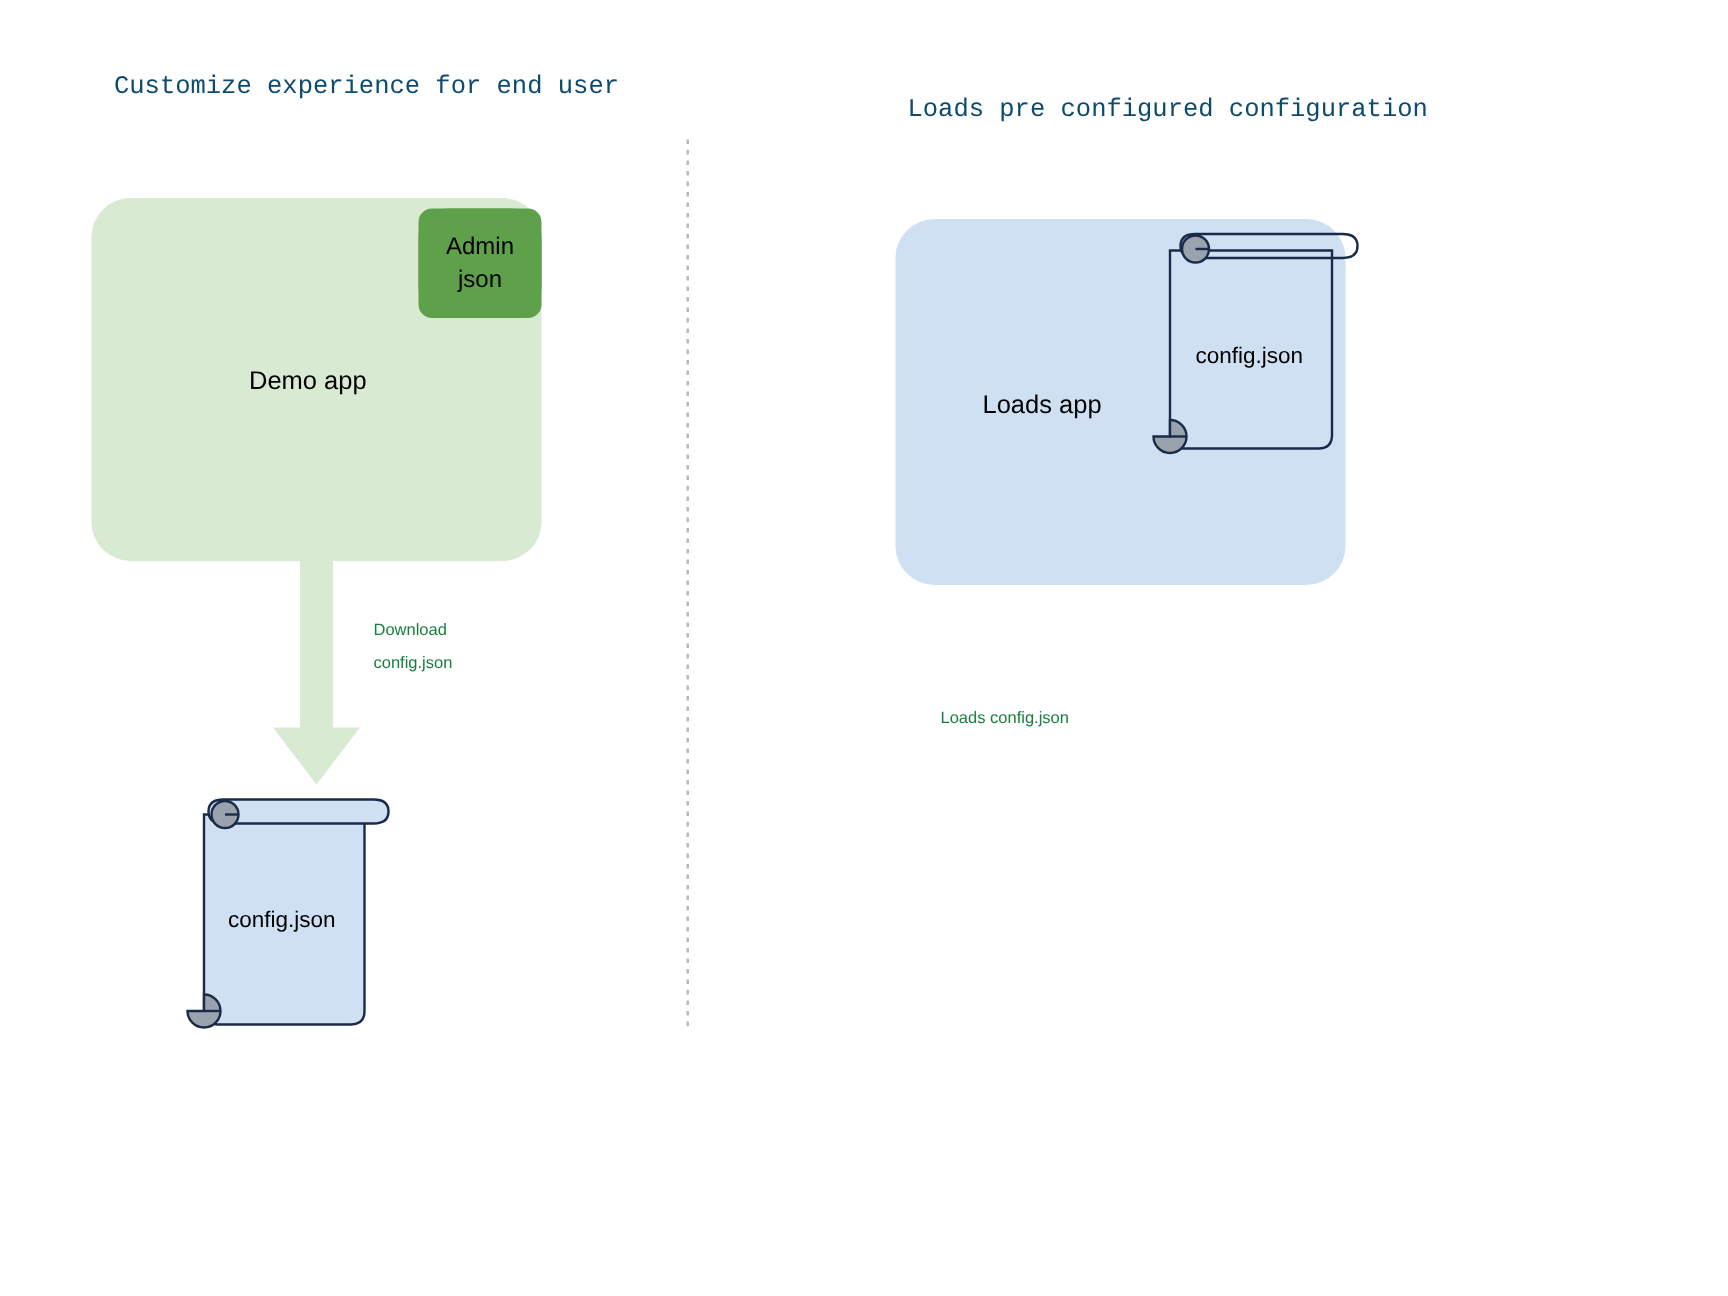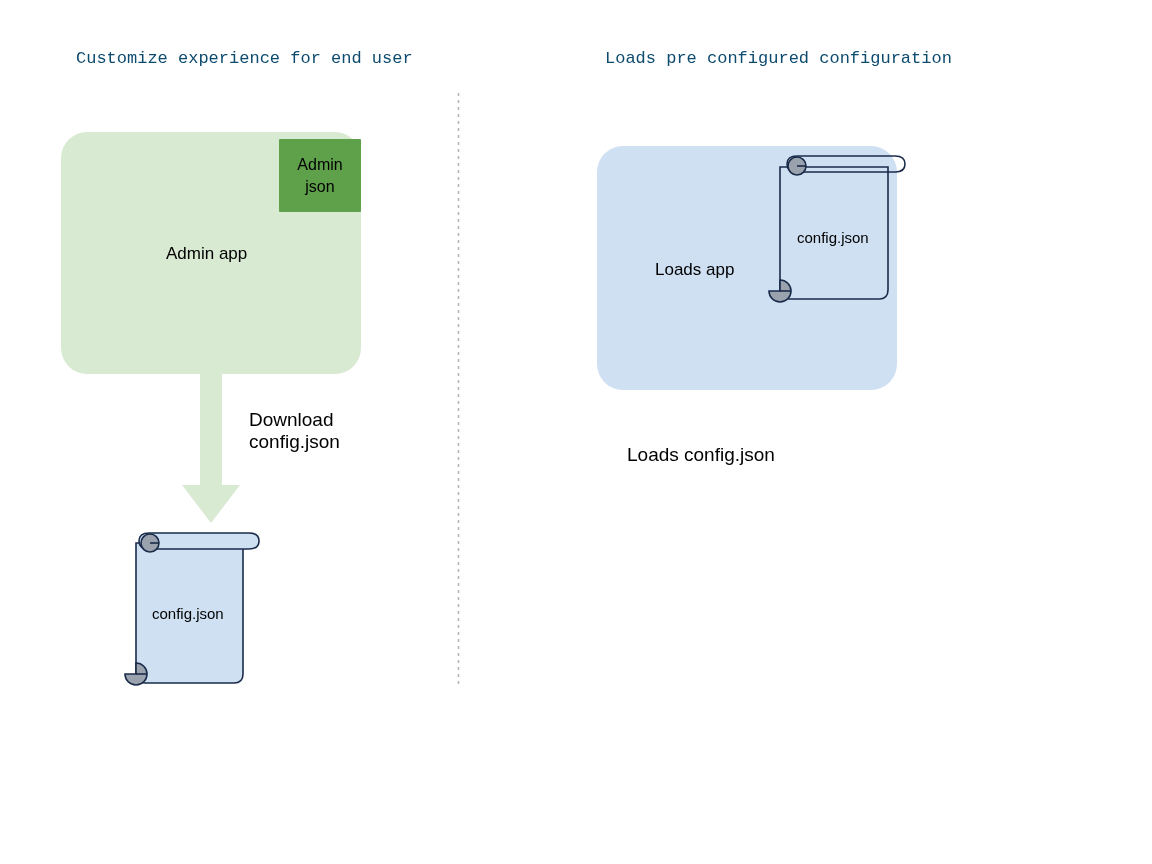--- a/index.html
+++ b/index.html
@@ -24,58 +24,58 @@
   }
   .heading {
     position: absolute;
     font-size: 17px;
     line-height: 20px;
     color: #0c4a6e;
     white-space: nowrap;
     font-family: Liberation Mono, monospace;
   }
   #heading-left  { left: 76px;  top: 49px; }
-  #heading-right { left: 605px; top: 49px; }
+  #heading-right { left: 605px; top: 64px; }
   .app-label {
     position: absolute;
     font-size: 17px;
     line-height: 20px;
     white-space: nowrap;
     color: #000000;
   }
   #admin-app-label { left: 166px; top: 244px; }
   #demo-app-label  { left: 655px; top: 260px; }
 
   #admin-panel-box {
     position: absolute;
     left: 279px; top: 139px;
     width: 82px; height: 73px;
     background: #5fa martial;
     background: #5fa04b;
-    border-radius: 1px;
+    border-radius: 20px;
     display: flex;
     align-items: center;
     justify-content: center;
   }
   #admin-panel-label {
     font-size: 16px;
     line-height: 22px;
     text-align: center;
     color: #000000;
   }
 
   .arrow-label {
     position: absolute;
-    font-size: 19px;
+    font-size: 11px;
     line-height: 22px;
     white-space: nowrap;
-    color: #000000;
+    color: #15803d;
   }
   #download-label { left: 249px; top: 409px; }
-  #loads-label    { left: 627px; top: 444px; text-align: right; }
+  #loads-label    { left: 627px; top: 468px; text-align: right; }
 
   .scroll-text {
     position: absolute;
     font-size: 15px;
     line-height: 18px;
     white-space: nowrap;
     color: #000000;
   }
   #scroll-left-text  { left: 152px; top: 605px; }
   #scroll-right-text { left: 797px; top: 229px; }
@@ -115,21 +115,21 @@
     <line x1="797" y1="166" x2="806" y2="166" stroke="#1a2b4a" stroke-width="1.6"></line>
     <path d="M 780 291 m -11 0 a 11 11 0 1 0 11 -11 L 780 291 Z" fill="#9aa3ad" stroke="#1a2b4a" stroke-width="1.6"></path>
     <line x1="780" y1="291" x2="791" y2="291" stroke="#1a2b4a" stroke-width="1.6"></line>
   </g>
 </svg>
 
 <div class="heading" id="heading-left">Customize experience for end user</div>
 
 <div class="heading" id="heading-right">Loads pre configured configuration</div>
 
-<div class="app-label" id="admin-app-label">Admin app</div>
+<div class="app-label" id="admin-app-label">Demo app</div>
 
 <div id="admin-panel-box">
   <div id="admin-panel-label">
     <span>Admin</span><br>
     <span>json</span>
   </div>
 </div>
 
 <div class="arrow-label" id="download-label">
   <span>Download</span><br>

